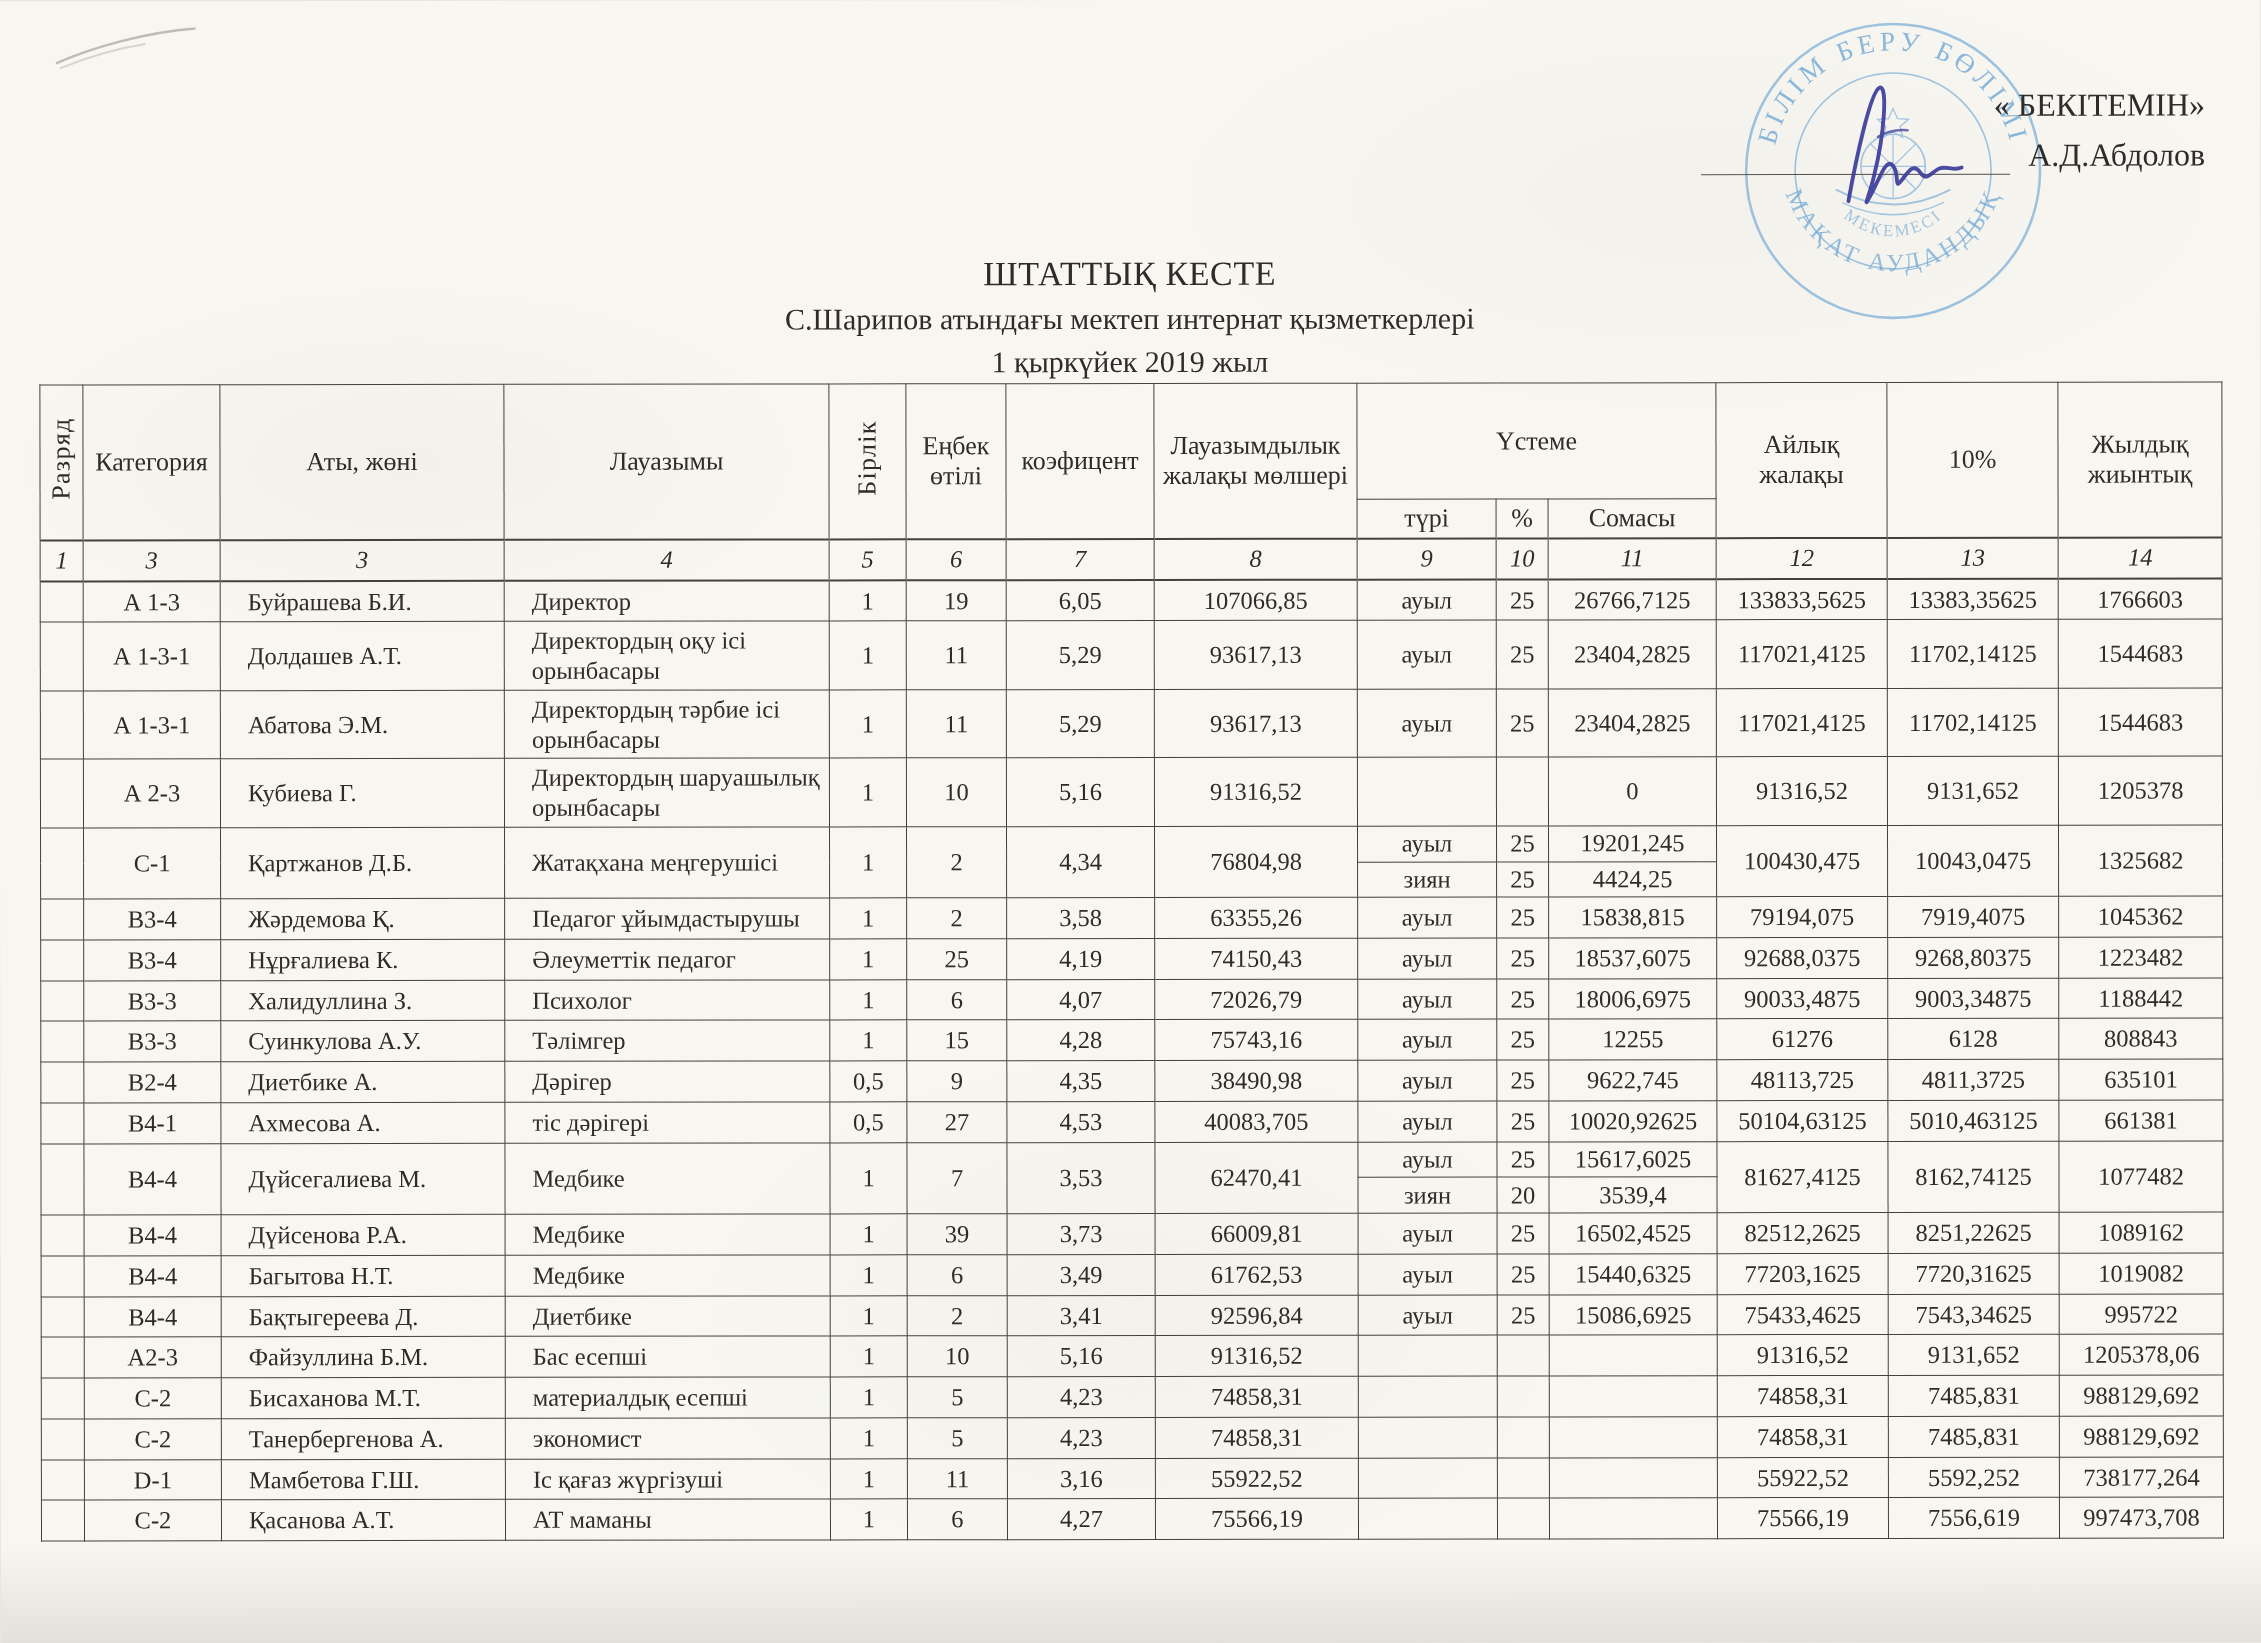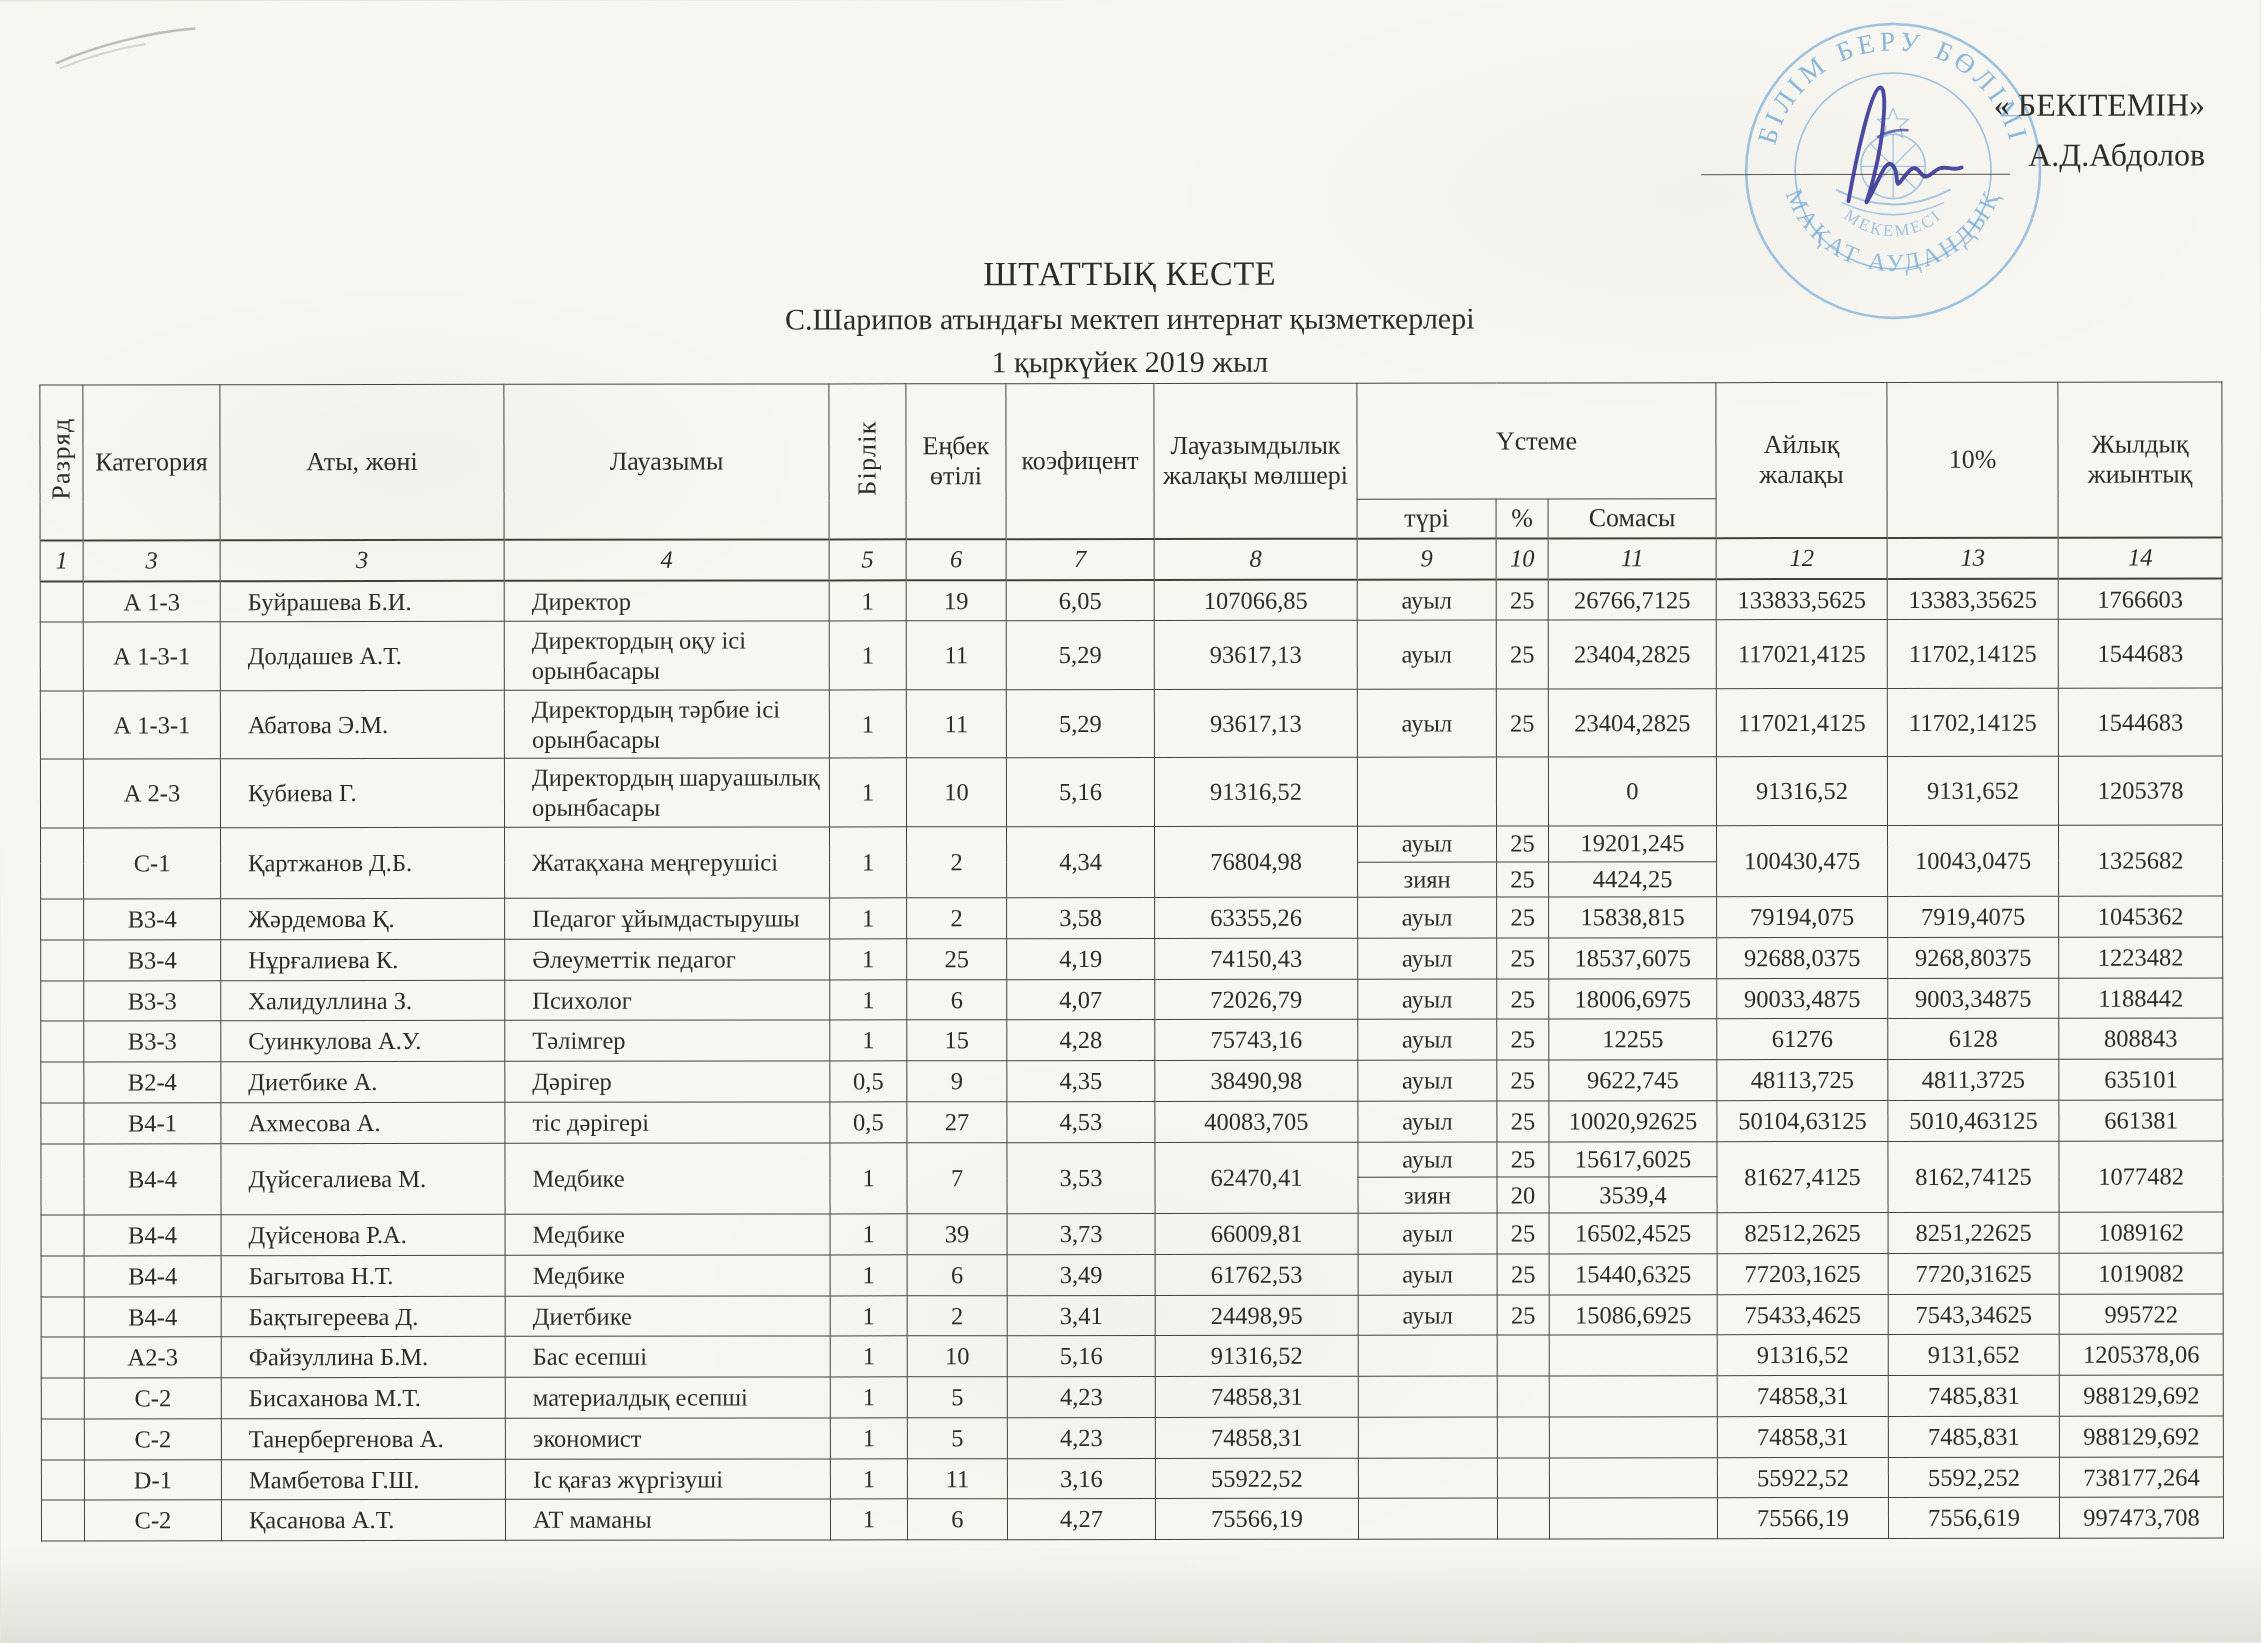--- a/index.html
+++ b/index.html
@@ -421,21 +421,21 @@
             <td class="c-yearly">1019082</td>
           </tr>
           <tr>
             <td class="c-razryad"></td>
             <td class="c-category">В4-4</td>
             <td class="c-name">Бақтыгереева Д.</td>
             <td class="c-position">Диетбике</td>
             <td class="c-unit">1</td>
             <td class="c-exp">2</td>
             <td class="c-coef">3,41</td>
-            <td class="c-salary">24498,95</td>
+            <td class="c-salary">92596,84</td>
             <td class="c-suptype">ауыл</td>
             <td class="c-suppct">25</td>
             <td class="c-supsum">15086,6925</td>
             <td class="c-monthly">75433,4625</td>
             <td class="c-tenpct">7543,34625</td>
             <td class="c-yearly">995722</td>
           </tr>
           <tr>
             <td class="c-razryad"></td>
             <td class="c-category">А2-3</td>

